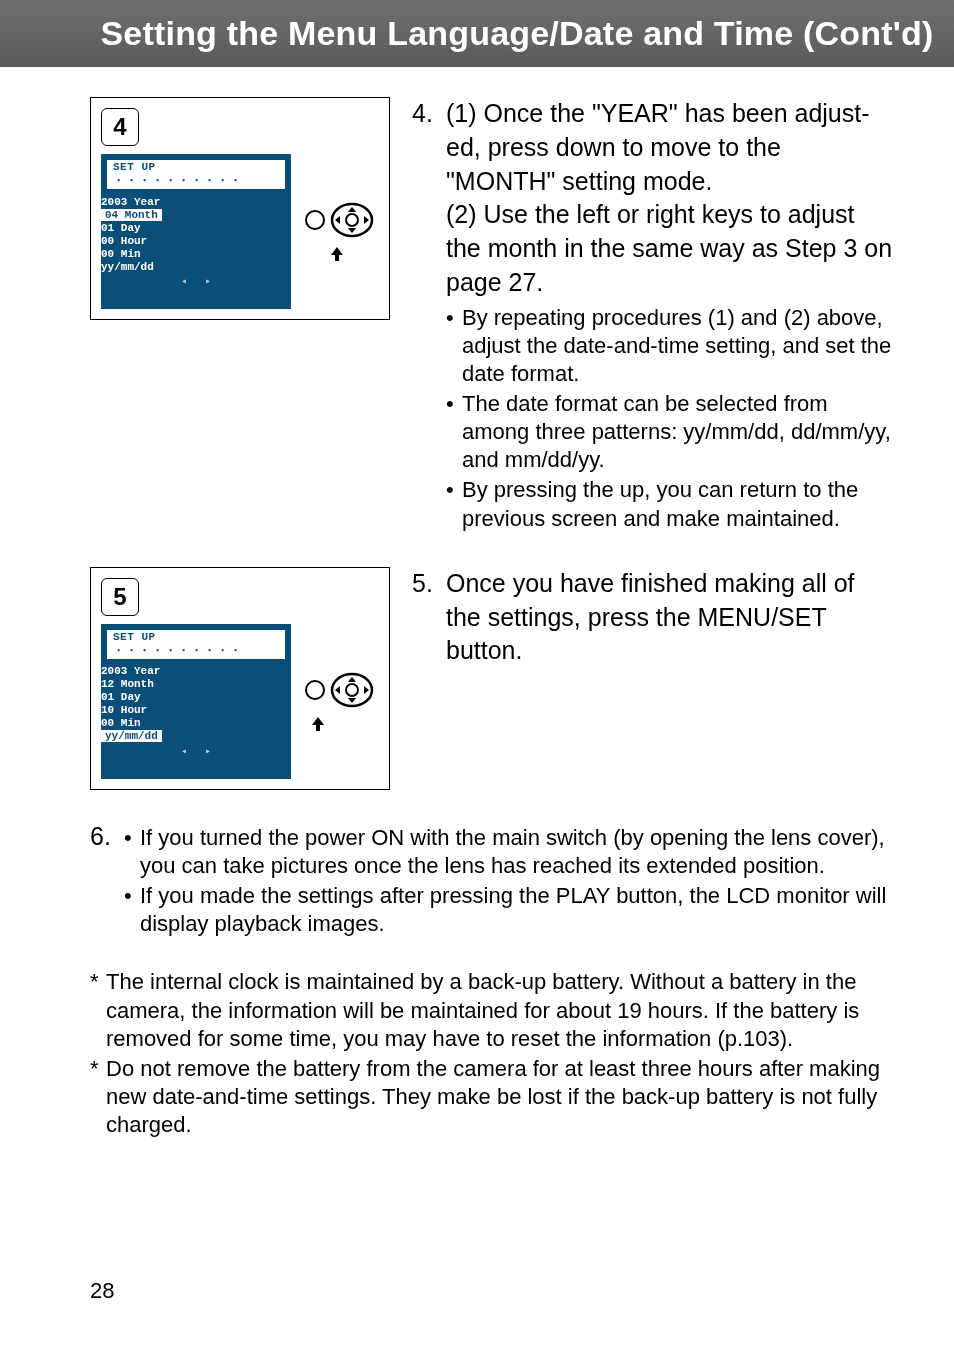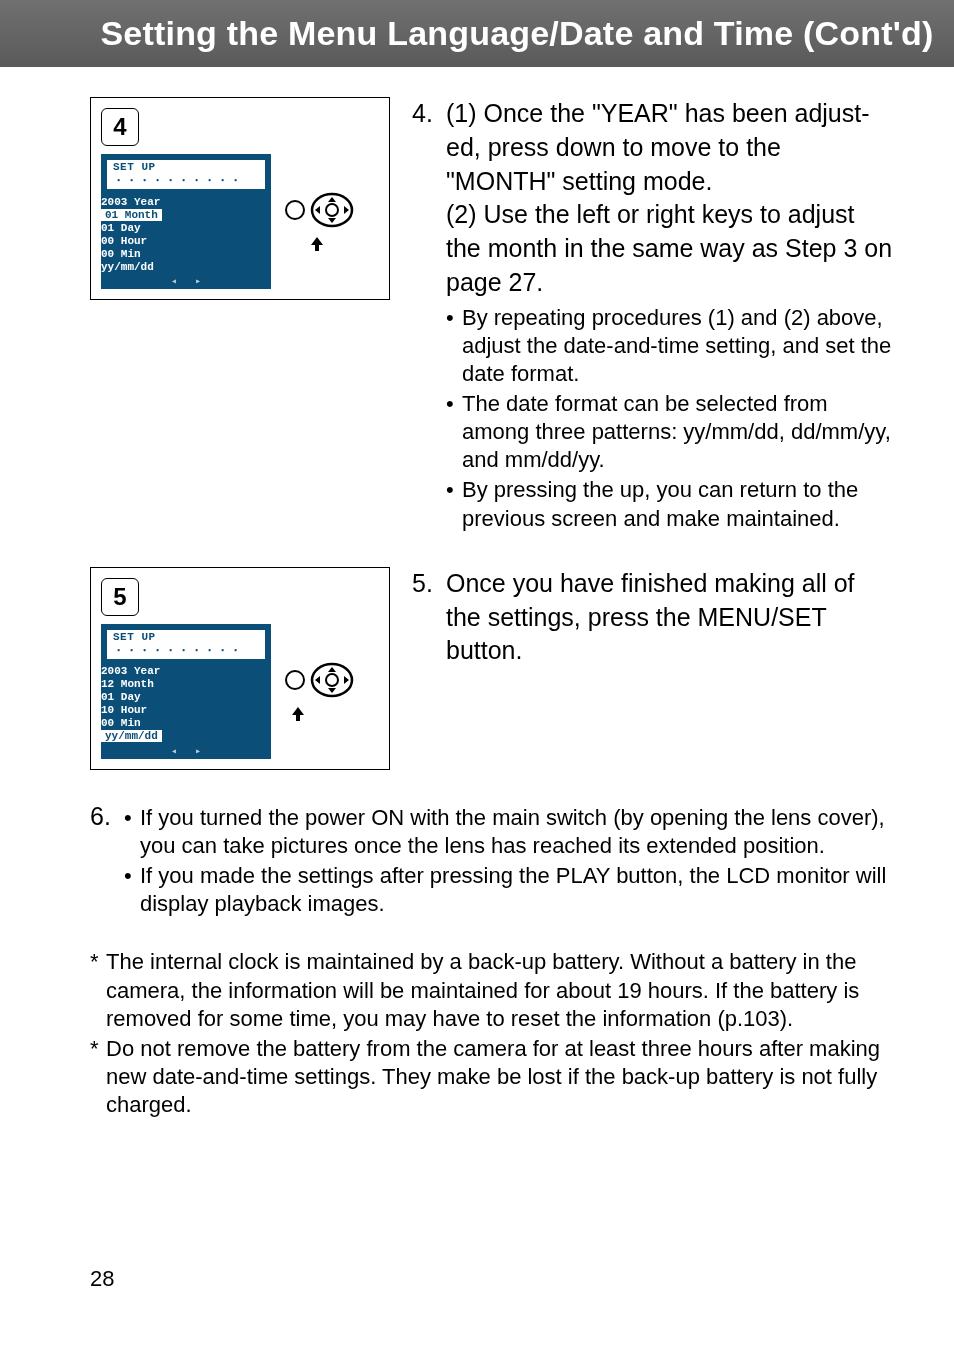--- a/index.html
+++ b/index.html
@@ -39,24 +39,24 @@
     font-size: 24px;
     font-weight: bold;
     display: flex;
     align-items: center;
     justify-content: center;
     margin-bottom: 8px;
   }
   .lcd {
     background: #0b4f78;
     color: #fff;
-    width: 170px;
+    width: 190px;
     font-family: "Courier New", monospace;
     font-size: 12px;
-    padding: 6px 0 2px 0;
+    padding: 6px 0 22px 0;
     display: inline-block;
     vertical-align: top;
   }
   .lcd .setup {
     background: #fff;
     color: #0b4f78;
     font-weight: bold;
     font-size: 11px;
     padding: 1px 6px;
     margin: 0 6px 6px 6px;
@@ -75,40 +75,40 @@
   ol { list-style: none; }
   .num { display: table-cell; width: 34px; vertical-align: top; }
   .body { display: table-cell; vertical-align: top; }
   .bullets { padding-left: 0; margin-top: 4px; }
   .bullets li { display: flex; }
   .bullets .dot { width: 16px; flex-shrink: 0; }
   .full { padding: 0 60px 0 90px; margin-top: 10px; }
   .notes { margin-top: 28px; }
   .notes li { display: flex; margin-bottom: 2px; }
   .notes .ast { width: 16px; flex-shrink: 0; }
-  .pagenum { position: absolute; bottom: 60px; left: 90px; font-size: 22px; }
+  .pagenum { position: absolute; bottom: 48px; left: 90px; font-size: 22px; }
 </style>
 </head>
 <body>
 
 <div class="header">
   <span>Setting the Menu Language/Date and Time (Cont'd)</span>
 </div>
 
 <div class="content">
 
   <div class="row">
     <div class="figcol">
       <div class="figbox">
         <div class="stepnum">4</div>
         <div style="display:flex;align-items:center;">
           <div class="lcd">
             <div class="setup"><span>SET UP</span><span class="dots"> ・・・・・・・・・・</span></div>
             <div class="line">2003 Year</div>
-            <div class="line"><span class="hl">01 Month</span></div>
+            <div class="line"><span class="hl">04 Month</span></div>
             <div class="line">01 Day</div>
             <div class="line">00 Hour</div>
             <div class="line">00 Min</div>
             <div class="line">yy/mm/dd</div>
             <div class="arrows">◂ &nbsp; ▸</div>
           </div>
           <div class="ctrls">
             <svg width="80" height="50">
               <circle cx="18" cy="25" r="9" fill="none" stroke="#000" stroke-width="2"></circle>
               <ellipse cx="55" cy="25" rx="20" ry="16" fill="none" stroke="#000" stroke-width="2.5"></ellipse>

